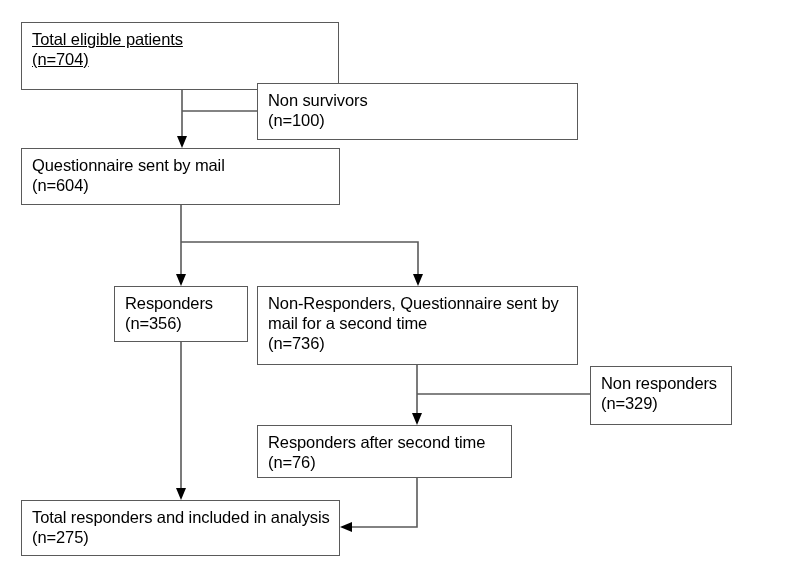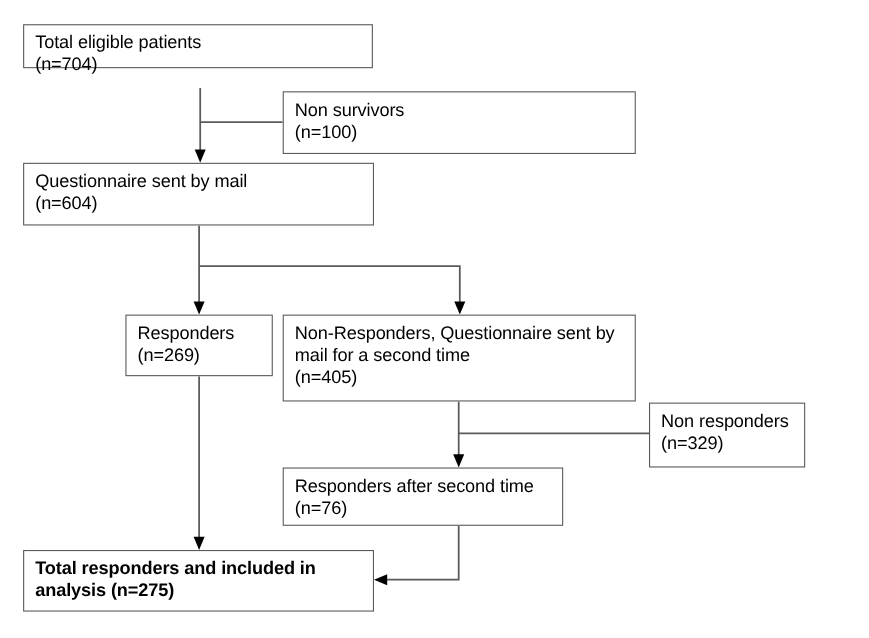--- a/index.html
+++ b/index.html
@@ -82,36 +82,36 @@
       <line x1="181" y1="342" x2="181" y2="493"></line>
       <polygon points="181,500 176,488 186,488"></polygon>
     </g>
 
     <g>
       <polyline points="417,478 417,527 348,527"></polyline>
       <polygon points="340,527 352,522 352,532"></polygon>
     </g>
   </svg>
 
-  <div class="node" style="left:21px; top:22px; width:318px; height:40px;">Total eligible patients
+  <div class="node" style="left:21px; top:22px; width:318px; height:68px;text-decoration:underline;">Total eligible patients
 (n=704)</div>
 
   <div class="node" style="left:257px; top:83px; width:321px; height:57px;">Non survivors
 (n=100)</div>
 
   <div class="node" style="left:21px; top:148px; width:319px; height:57px;">Questionnaire sent by mail
 (n=604)</div>
 
   <div class="node" style="left:114px; top:286px; width:134px; height:56px;">Responders
-(n=269)</div>
+(n=356)</div>
 
   <div class="node" style="left:257px; top:286px; width:321px; height:79px;">Non-Responders, Questionnaire sent by mail for a second time
-(n=405)</div>
+(n=736)</div>
 
   <div class="node" style="left:590px; top:366px; width:142px; height:59px;">Non responders
 (n=329)</div>
 
   <div class="node" style="left:257px; top:425px; width:255px; height:53px;">Responders after second time
 (n=76)</div>
 
-  <div class="node" style="left:21px; top:500px; width:319px; height:56px;font-weight:bold;">Total responders and included in analysis (n=275)</div>
+  <div class="node" style="left:21px; top:500px; width:319px; height:56px;">Total responders and included in analysis (n=275)</div>
 
 </div>
 
 </body></html>

